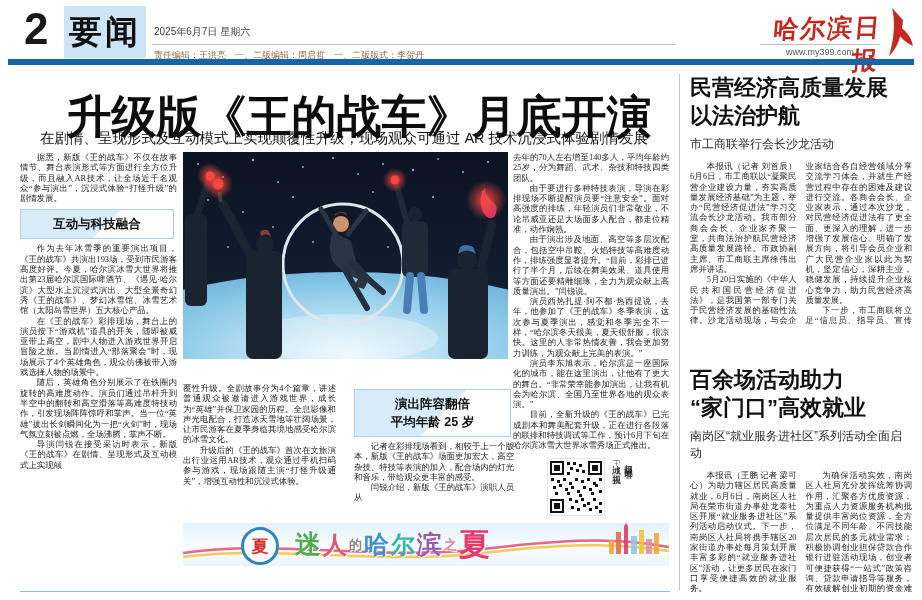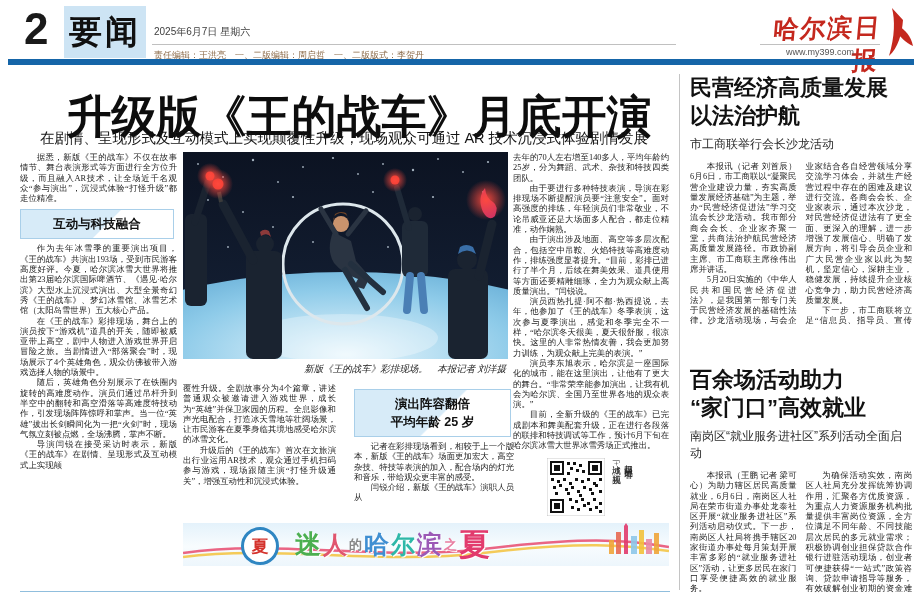--- a/index.html
+++ b/index.html
@@ -89,21 +89,21 @@
     </svg>
   </div>
   <div class="mast-rule"></div>
   <div class="mast-url">www.my399.com</div>
   <div class="blue-rule"></div>
 
   <h1 class="headline" style="margin:15px;">升级版《王的战车》月底开演</h1>
   <div class="subheadline">在剧情、呈现形式及互动模式上实现颠覆性升级，现场观众可通过 AR 技术沉浸式体验剧情发展</div>
 
   <div class="col1 bodytext">
-    <p>据悉，新版《王的战车》不仅在故事情节、舞台表演形式等方面进行全方位升级，而且融入AR技术，让全场近千名观众“参与演出”，沉浸式体验“打怪升级”都走位精准。</p>
+    <p>据悉，新版《王的战车》不仅在故事情节、舞台表演形式等方面进行全方位升级，而且融入AR技术，让全场近千名观众“参与演出”，沉浸式体验“打怪升级”的剧情发展。</p>
     <div class="crosshead">
       <div>互动与科技融合</div>
     </div>
     <p>作为去年冰雪季的重要演出项目，《王的战车》共演出193场，受到市民游客高度好评。今夏，哈尔滨冰雪大世界将推出第23届哈尔滨国际啤酒节、《遇见·哈尔滨》大型水上沉浸式演出、大型全景奇幻秀《王的战车》、梦幻冰雪馆、冰雪艺术馆（太阳岛雪世界）五大核心产品。</p>
     <p>在《王的战车》彩排现场，舞台上的演员按下“游戏机”道具的开关，随即被威亚带上高空，剧中人物进入游戏世界开启冒险之旅。当剧情进入“部落聚会”时，现场展示了4个英雄角色，观众仿佛被带入游戏选择人物的场景中。</p>
     <p>随后，英雄角色分别展示了在铁圈内旋转的高难度动作。演员们通过吊杆升到半空中的翻转和高空滑落等高难度特技动作，引发现场阵阵惊呼和掌声。当一位“英雄”拔出长剑瞬间化为一把“火剑”时，现场气氛立刻被点燃，全场沸腾，掌声不断。</p>
     <p>导演闫锐在接受采访时表示，新版《王的战车》在剧情、呈现形式及互动模式上实现颠</p>
   </div>
 
   <div class="photo-wrap">
@@ -196,21 +196,20 @@
       <g>
         <circle cx="284" cy="108" r="10" fill="#1a2330"></circle>
         <path d="M275 102 q9 -7 18 0 l-3 -7 q-7 -4 -13 0 z" fill="#3a6fa8"></path>
         <rect x="265" y="117" width="40" height="90" rx="7" fill="#1a2330"></rect>
         <line x1="296" y1="124" x2="309" y2="72" stroke="#1a2330" stroke-width="9" stroke-linecap="round"></line>
         <path d="M300 60 q-6 -14 2 -24 q1 10 8 14 q6 4 2 14 q-6 6 -12 -4 z" fill="#e0356b" opacity="0.9"></path>
         <circle cx="303" cy="48" r="20" fill="url(#glowG)"></circle>
       </g>
     </svg>
   </div>
-  <div class="photo-caption">新版《王的战车》彩排现场。　本报记者 刘洋摄</div>
 
   <div class="col2 bodytext">
     <p class="noindent">覆性升级。全剧故事分为4个篇章，讲述普通观众被邀请进入游戏世界，成长为“英雄”并保卫家园的历程。全息影像和声光电配合，打造冰天雪地等壮阔场景，让市民游客在夏季身临其境地感受哈尔滨的冰雪文化。</p>
     <p>升级后的《王的战车》首次在文旅演出行业运用AR技术，观众通过手机扫码参与游戏，现场跟随主演“打怪升级通关”，增强互动性和沉浸式体验。</p>
   </div>
 
   <div class="col3 bodytext">
     <div class="crosshead">
       <div>演出阵容翻倍</div>
       <div>平均年龄 25 岁</div>

